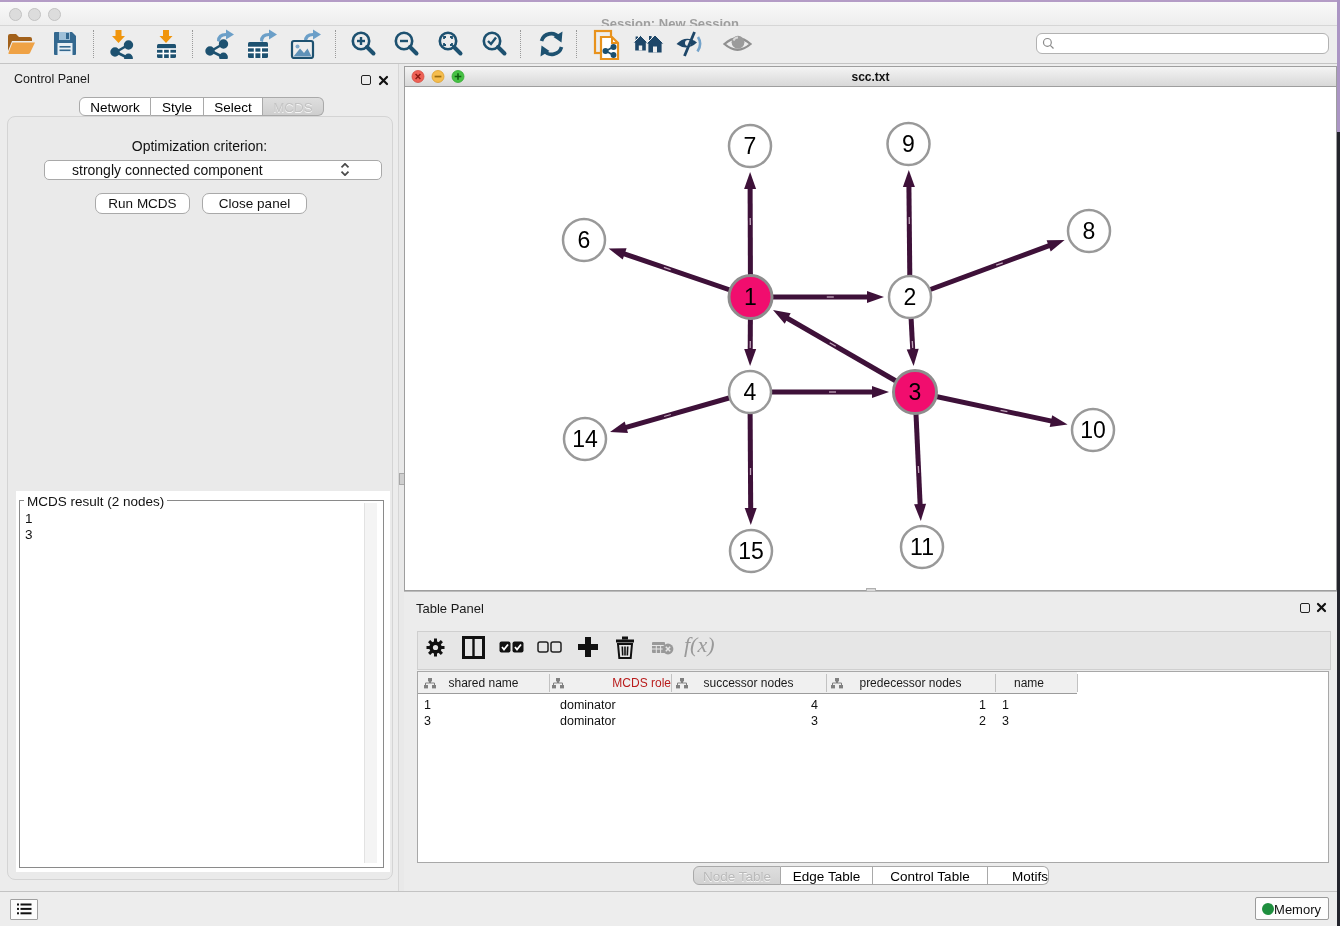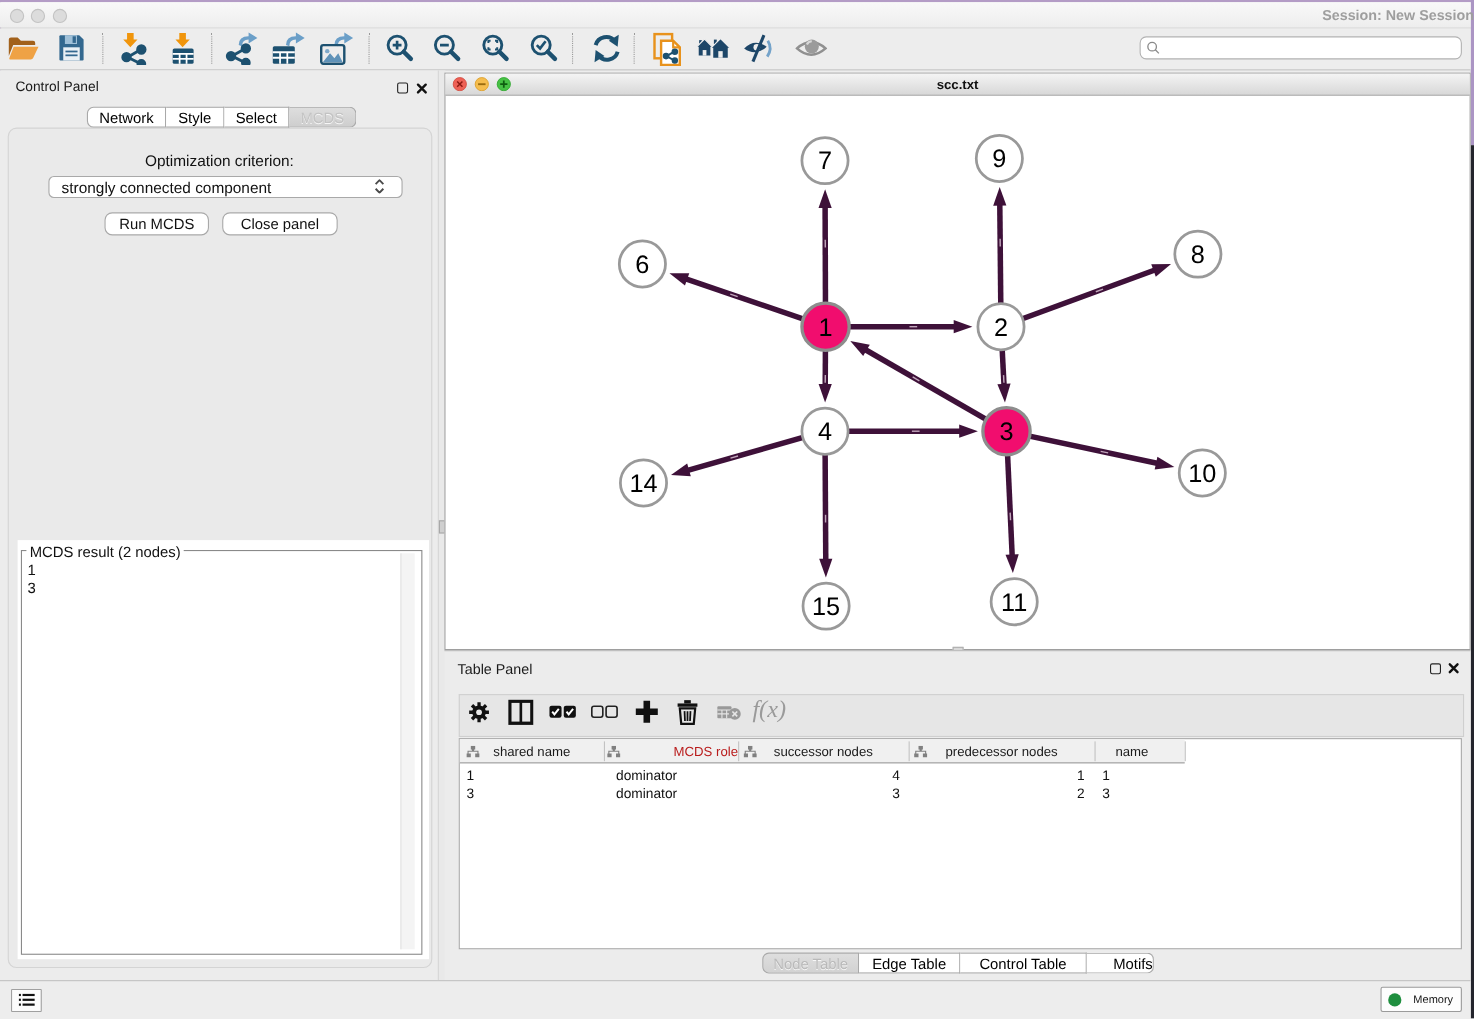--- a/index.html
+++ b/index.html
@@ -14,21 +14,21 @@
 
 <div class="abs" style="left:0;top:0;width:1340px;height:2px;background:#b49cc6"></div>
 <div class="abs" style="left:0;top:0;width:1px;height:118px;background:#b49cc6"></div>
 <div class="abs" style="left:1337px;top:0;width:3px;height:132px;background:#ab95c4"></div>
 <div class="abs" style="left:1337px;top:132px;width:3px;height:794px;background:#23242c"></div>
 
 <div class="abs" style="left:0;top:2px;width:1337px;height:23px;background:linear-gradient(#f9f9f9,#ededed);border-bottom:1px solid #d6d6d6"></div>
 <div class="abs" style="left:9px;top:8px;width:11px;height:11px;border-radius:50%;background:#dcdcdc;border:1px solid #c3c3c3"></div>
 <div class="abs" style="left:28px;top:8px;width:11px;height:11px;border-radius:50%;background:#dcdcdc;border:1px solid #c3c3c3"></div>
 <div class="abs" style="left:48px;top:8px;width:11px;height:11px;border-radius:50%;background:#dcdcdc;border:1px solid #c3c3c3"></div>
-<div class="abs" style="left:0;top:6px;width:1340px;text-align:right;font-size:13px;font-weight:bold;color:#9e9e9e">Session: New Session</div>
+<div class="abs" style="left:0;top:16px;width:1340px;text-align:center;font-size:13px;font-weight:bold;color:#9e9e9e">Session: New Session</div>
 
 <div class="abs" id="toolbar" style="left:0;top:26px;width:1337px;height:37px;background:#ededed;border-bottom:1px solid #c4c4c4"></div>
 <div class="sep" style="left:93px"></div>
 <div class="sep" style="left:192px"></div>
 <div class="sep" style="left:335px"></div>
 <div class="sep" style="left:520px"></div>
 <div class="sep" style="left:576px"></div>
 
 <div class="abs" style="left:1036px;top:33px;width:291px;height:19px;background:#fff;border:1px solid #b2b2b2;border-radius:6px"></div>
 <svg class="abs" style="left:1042px;top:37px" width="13" height="13" viewBox="0 0 13 13">
@@ -172,21 +172,21 @@
 
 <div class="abs" style="left:79px;top:97px;height:19px;display:flex;font-size:13.5px">
  <div style="width:70px;background:#fff;border:1px solid #a9a9a9;border-radius:6px 0 0 6px;text-align:center;line-height:19px">Network</div>
  <div style="width:52px;background:#fff;border:1px solid #a9a9a9;border-left:none;text-align:center;line-height:19px">Style</div>
  <div style="width:58px;background:#fff;border:1px solid #a9a9a9;border-left:none;text-align:center;line-height:19px">Select</div>
  <div style="width:60px;background:linear-gradient(#dedede,#cecece);border:1px solid #a9a9a9;border-left:none;border-radius:0 6px 6px 0;text-align:center;line-height:19px;color:#c3c3c3;text-shadow:0 1px 0 rgba(255,255,255,.8)">MCDS</div>
 </div>
 
 <div class="abs" style="left:0;top:138px;width:399px;text-align:center;font-size:14px;color:#111">Optimization criterion:</div>
 
-<div class="abs" style="left:44px;top:160px;width:309px;height:18px;background:#fff;border:1px solid #a9a9a9;border-radius:5px;font-size:14px;line-height:18px;padding-left:11px;color:#111">strongly connected component</div>
+<div class="abs" style="left:44px;top:160px;width:309px;height:18px;background:#fff;border:1px solid #a9a9a9;border-radius:5px;font-size:14px;line-height:18px;padding-left:27px;color:#111">strongly connected component</div>
 <svg class="abs" style="left:340px;top:163px" width="10" height="13" viewBox="0 0 10 13">
     <path d="M1.5 4.4 L5 0.8 L8.5 4.4 M1.5 8.6 L5 12.2 L8.5 8.6" fill="none" stroke="#4a4a4a" stroke-width="1.7"></path>
   </svg>
 
 <div class="abs" style="left:95px;top:193px;width:93px;height:19px;background:#fff;border:1px solid #a9a9a9;border-radius:7px;font-size:13.5px;text-align:center;line-height:19px;color:#111">Run MCDS</div>
 <div class="abs" style="left:202px;top:193px;width:103px;height:19px;background:#fff;border:1px solid #a9a9a9;border-radius:7px;font-size:13.5px;text-align:center;line-height:19px;color:#111">Close panel</div>
 
 <div class="abs" style="left:16px;top:491px;width:374px;height:381px;background:#fff"></div>
 <div class="abs" style="left:19px;top:500px;width:363px;height:366px;border:1px solid #8a8a8a"></div>
 <div class="abs" style="left:24px;top:494px;background:#fff;padding:0 3px;font-size:13.5px;color:#111">MCDS result (2 nodes)</div>
@@ -415,14 +415,14 @@
 <svg class="abs" style="left:17px;top:903px" width="15" height="12" viewBox="0 0 15 12">
  <g fill="#111">
       <rect x="0" y="0.5" width="2" height="2"></rect>
       <rect x="3.5" y="0.5" width="11" height="2"></rect>
  <rect x="0" y="4.9" width="2" height="2"></rect>
       <rect x="3.5" y="4.9" width="11" height="2"></rect>
  <rect x="0" y="9.3" width="2" height="2"></rect>
       <rect x="3.5" y="9.3" width="11" height="2"></rect>
     </g>
 </svg>
-<div class="abs" style="left:1255px;top:897px;width:74px;height:23px;background:#fdfdfd;border:1px solid #9b9b9b;border-radius:2px;font-size:10px;line-height:23px;text-align:right;padding-right:7px;box-sizing:border-box;color:#111">Memory</div>
+<div class="abs" style="left:1255px;top:897px;width:74px;height:23px;background:#fdfdfd;border:1px solid #9b9b9b;border-radius:2px;font-size:13px;line-height:23px;text-align:right;padding-right:7px;box-sizing:border-box;color:#111">Memory</div>
 <div class="abs" style="left:1262px;top:903px;width:12px;height:12px;border-radius:50%;background:#1e8e3e"></div>
 
 </body></html>

